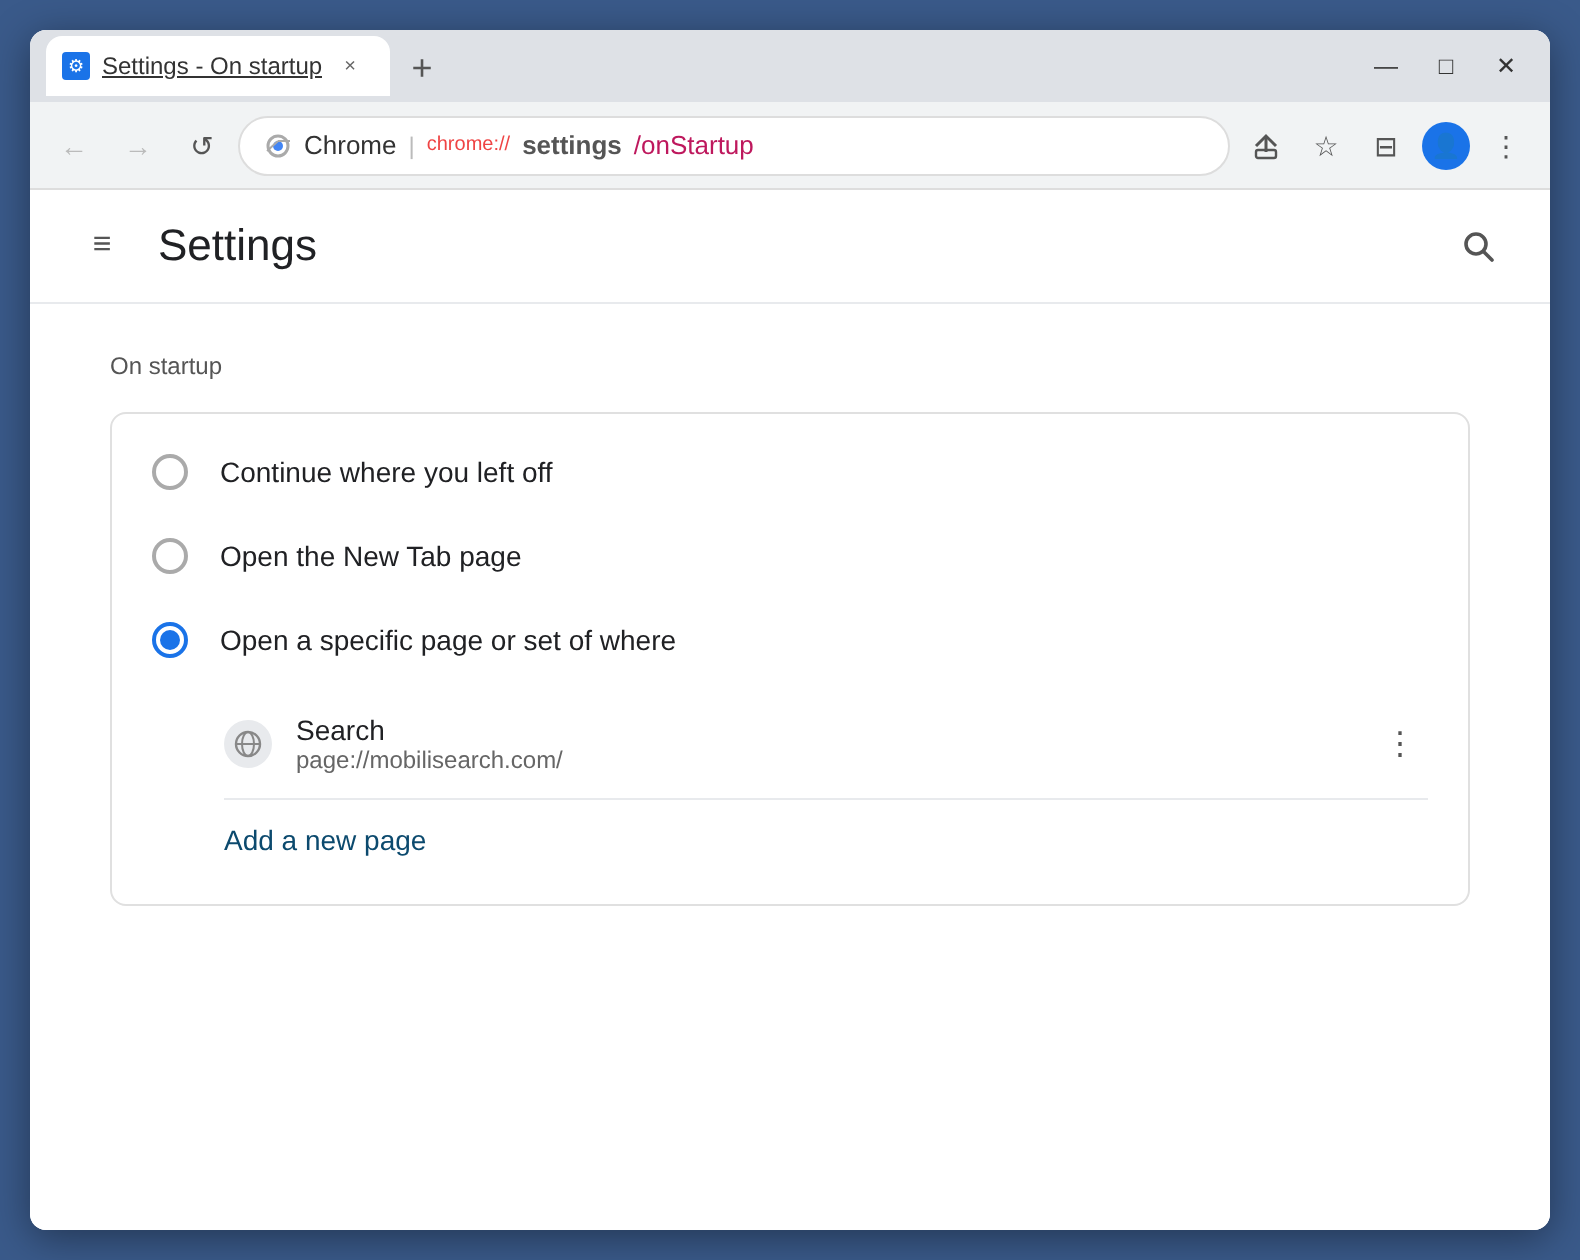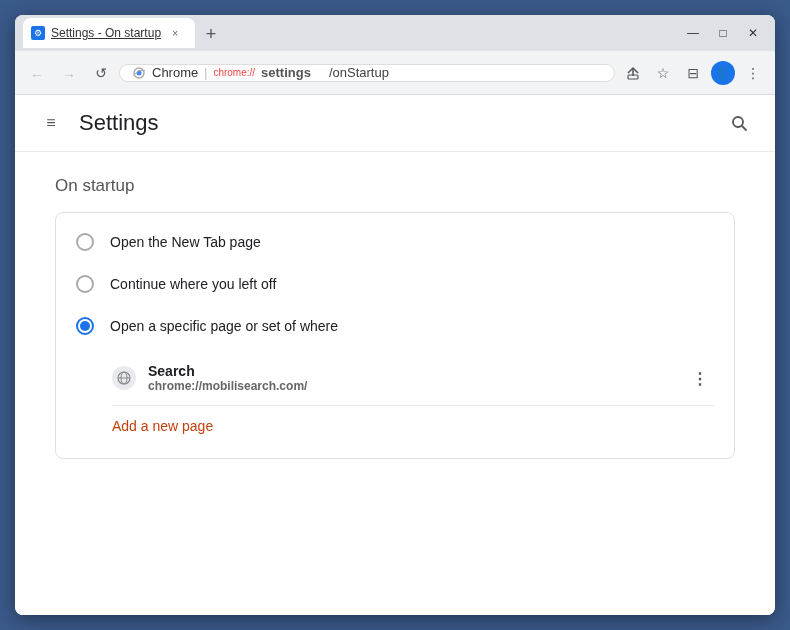--- a/index.html
+++ b/index.html
@@ -119,21 +119,21 @@
       align-items: center;
       justify-content: center;
       border-radius: 50%;
       cursor: pointer;
       color: #555;
       font-size: 14px;
     }
     .nav-btn.disabled { color: #bbb; cursor: default; }
     .address-bar {
       flex: 1;
-      height: 18px;
+      height: 30px;
       background: #fff;
       border: 1px solid #ddd;
       border-radius: 15px;
       display: flex;
       align-items: center;
       padding: 0 12px;
       gap: 6px;
       font-size: 13px;
       color: #333;
     }
@@ -225,21 +225,21 @@
       font-size: 100px;
       font-weight: 900;
       color: rgba(200, 180, 160, 0.15);
       letter-spacing: -4px;
       pointer-events: none;
       z-index: 0;
       line-height: 0.9;
       text-align: center;
     }
     .section-label {
-      font-size: 17px;
+      font-size: 12px;
       color: #555;
       margin-bottom: 16px;
       position: relative;
       z-index: 1;
     }
     .options-card {
       background: #fff;
       border: 1px solid #e0e0e0;
       border-radius: 8px;
       padding: 8px 0;
@@ -279,21 +279,20 @@
       color: #202124;
     }
     .sub-section {
       padding: 8px 20px 8px 56px;
     }
     .site-entry {
       display: flex;
       align-items: center;
       padding: 8px 0;
       gap: 12px;
-      font-weight: bold;
     }
     .site-icon {
       width: 24px;
       height: 24px;
       border-radius: 50%;
       background: #e8eaed;
       display: flex;
       align-items: center;
       justify-content: center;
       color: #555;
@@ -316,21 +315,21 @@
       align-items: center;
       justify-content: center;
       border-radius: 50%;
       cursor: pointer;
       color: #555;
       font-size: 16px;
     }
     .link-btn {
       display: inline-block;
       font-size: 14px;
-      color: #c2410c;
+      color: #0c4a6e;
       cursor: pointer;
       padding: 8px 0;
       text-decoration: none;
     }
     .divider {
       height: 1px;
       background: #e8eaed;
       margin: 4px 0;
     }
   </style>
@@ -371,21 +370,21 @@
         <circle cx="7" cy="7" r="5" fill="none" stroke="#aaa" stroke-width="1.5"></circle>
         <circle cx="7" cy="7" r="2.5" fill="#4285f4"></circle>
         <line x1="7" y1="4.5" x2="13" y2="4.5" stroke="#aaa" stroke-width="1"></line>
         <line x1="7" y1="4.5" x2="1.5" y2="9.5" stroke="#aaa" stroke-width="1"></line>
         <line x1="7" y1="9.5" x2="7" y2="4.5" stroke="transparent"></line>
       </svg>
       <span style="color:#333; font-size:13px;">Chrome</span>
       <span style="color:#bbb; font-size:12px;">|</span>
       <span style="color:#ef4444; font-size:10px;">chrome://</span>
         <span style="color:#555; font-size:13px;font-weight:600;">settings</span>
-        <span style="color:#404040; font-size:13px;margin-left:12px;">/onStartup</span>
+        <span style="color:#be185d; font-size:13px;">/onStartup</span>
     </div>
     <div class="toolbar-icons">
       <div class="toolbar-icon">
         <svg width="14" height="14" viewBox="0 0 14 14">
           <path d="M2 7 L7 2 L12 7" fill="none" stroke="#555" stroke-width="1.5"></path>
           <line x1="7" y1="2" x2="7" y2="10" stroke="#555" stroke-width="1.5"></line>
           <rect x="2" y="9" width="10" height="4" rx="1" fill="none" stroke="#555" stroke-width="1.2"></rect>
         </svg>
       </div>
       <div class="toolbar-icon">☆</div>
@@ -418,45 +417,45 @@
         <div>PC</div>
         <div style="font-size:50px; opacity:0.6;">rk.com</div>
       </div>
 
       <div class="section-label">On startup</div>
 
       <div class="options-card">
 
         <div class="radio-option">
           <div class="radio-circle"></div>
-          <span class="radio-label">Open the New Tab page</span>
+          <span class="radio-label">Continue where you left off</span>
         </div>
 
         <div class="radio-option">
           <div class="radio-circle"></div>
-          <span class="radio-label">Continue where you left off</span>
+          <span class="radio-label">Open the New Tab page</span>
         </div>
 
         <div class="radio-option">
           <div class="radio-circle selected"></div>
           <span class="radio-label">Open a specific page or set of where</span>
         </div>
 
         <div class="sub-section">
           <div class="site-entry">
             <div class="site-icon">
               <svg width="14" height="14" viewBox="0 0 14 14">
                 <circle cx="7" cy="7" r="6" fill="none" stroke="#888" stroke-width="1.2"></circle>
                 <ellipse cx="7" cy="7" rx="3" ry="6" fill="none" stroke="#888" stroke-width="1"></ellipse>
                 <line x1="1" y1="7" x2="13" y2="7" stroke="#888" stroke-width="1"></line>
               </svg>
             </div>
             <div class="site-info">
               <div class="site-name">Search</div>
-              <div class="site-url">chrome://mobilisearch.com/</div>
+              <div class="site-url">page://mobilisearch.com/</div>
             </div>
             <div class="site-menu">⋮</div>
           </div>
 
           <div class="divider"></div>
 
           <a class="link-btn" href="#">Add a new page</a>
           <br>
         </div>
       </div>

